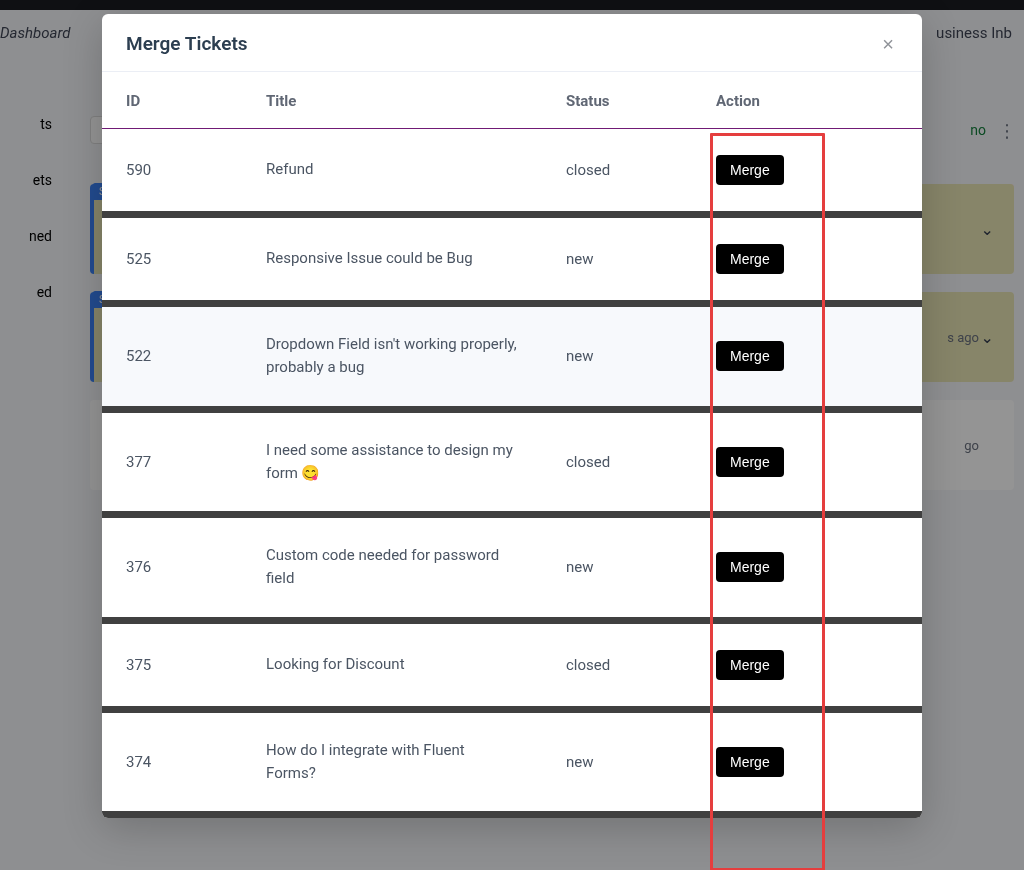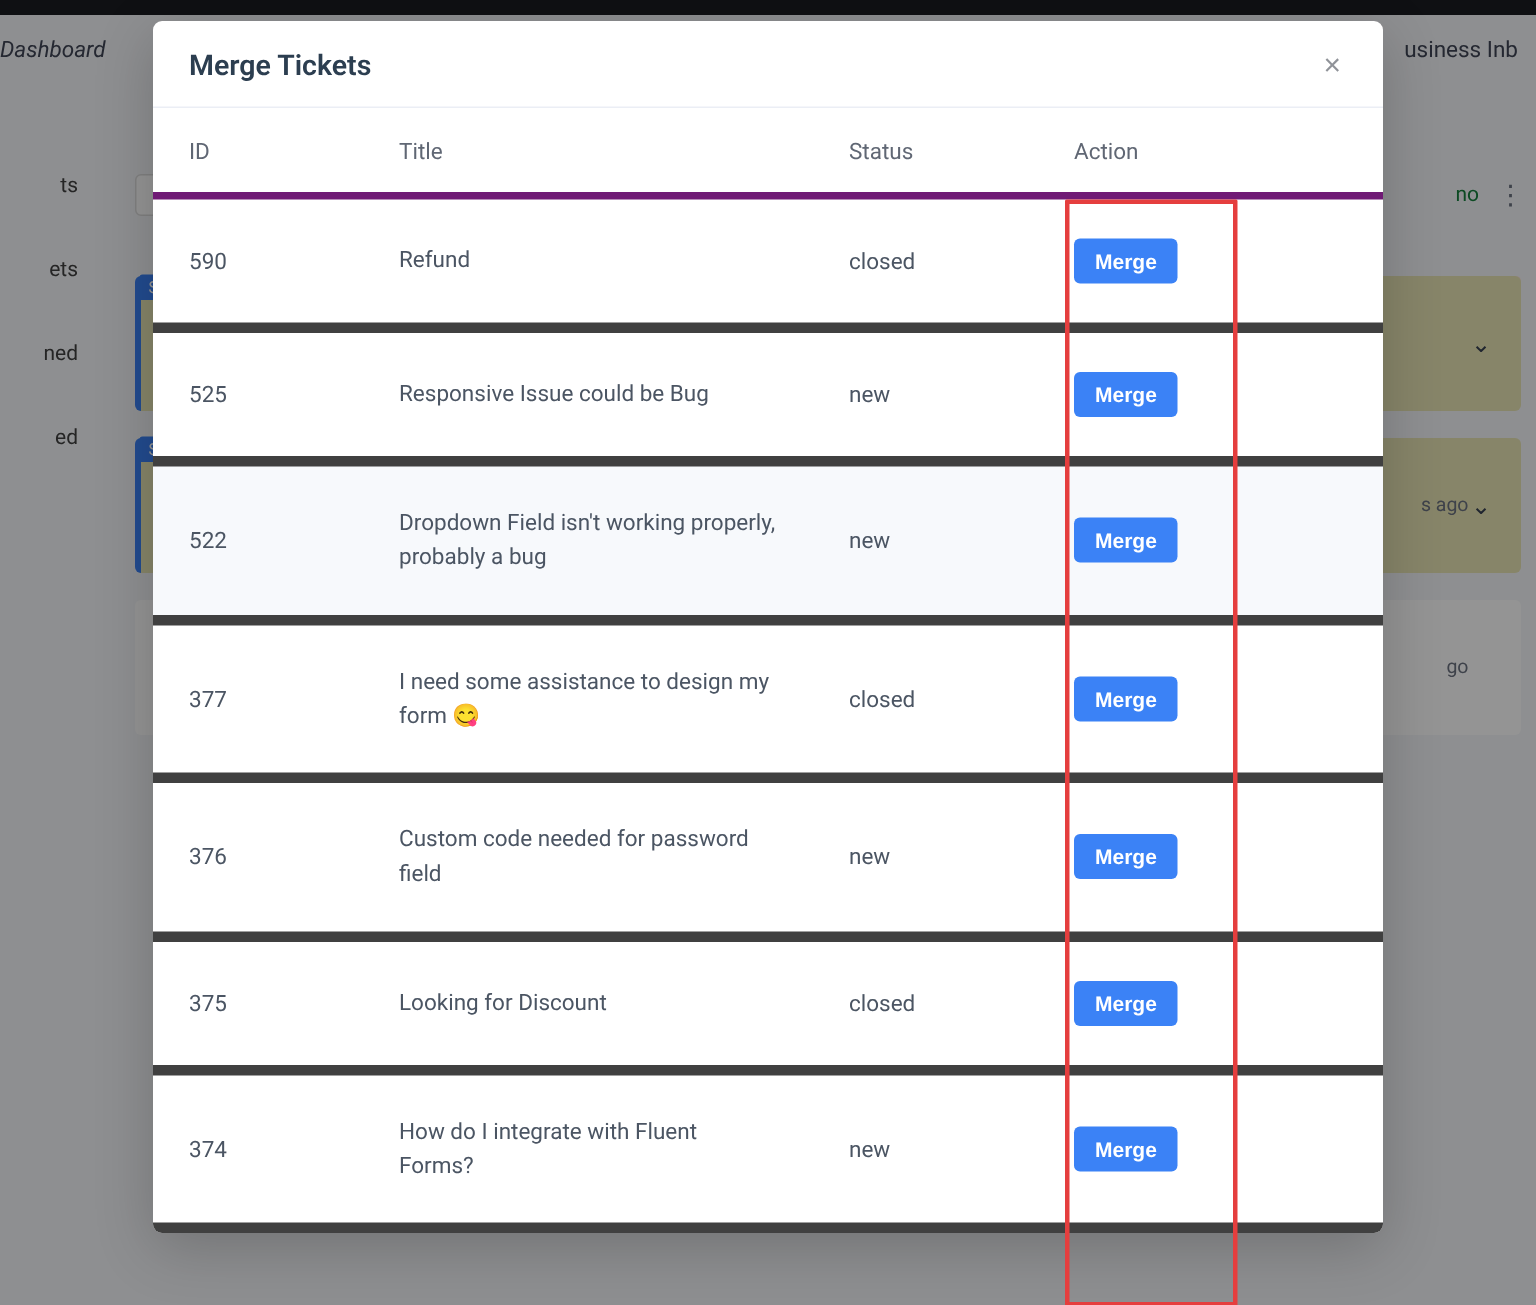--- a/index.html
+++ b/index.html
@@ -32,21 +32,21 @@
     .bg-nav .left { padding-left: 0; font-style: italic; }
     .bg-nav .right { padding-right: 12px; }
     .bg-content {
       display: flex;
       gap: 20px;
       padding: 60px 0 0 0;
     }
     .bg-sidebar {
       width: 60px;
       font-size: 14px;
-      color: #404040;
+      color: #000000;
     }
     .bg-sidebar div { margin-bottom: 40px; text-align: right; padding-right: 8px; }
     .bg-main {
       flex: 1;
       padding: 0 10px 0 10px;
     }
     .bg-toolbar {
       display: flex;
       align-items: center;
       gap: 12px;
@@ -154,49 +154,49 @@
     }
     .close-btn::before { content: "×"; }
     
     .table {
       width: 100%;
       border-collapse: collapse;
     }
     .table thead th {
       text-align: left;
       font-size: 15px;
-      font-weight: 400;
+      font-weight: 700;
       color: #606774;
       padding: 20px 24px 18px 24px;
-      border-bottom: 5px solid #701a75;
+      border-bottom: 1px solid #701a75;
     }
     .table tbody td {
       padding: 26px 24px;
       font-size: 15px;
       color: #4b5563;
       border-bottom: 7px solid #404040;
       vertical-align: middle;
     }
     .table tbody tr.hover td {
       background: #f7f9fc;
     }
     .col-id { width: 140px; }
     .col-title { width: 300px; }
     .col-status { width: 150px; }
     .col-action { }
     .title-cell { line-height: 1.55; color: #4b5563; }
     
     .merge-btn {
-      background: #3b82f6;
+      background: #000000;
       color: #fff;
       border: none;
       padding: 7px 14px;
       border-radius: 4px;
       font-size: 14px;
-      font-weight: 700;
+      font-weight: 400;
       cursor: pointer;
     }
     
     
     .annotation-box {
       position: absolute;
       top: 133px;
       left: 710px;
       width: 115px;
       height: 738px;

